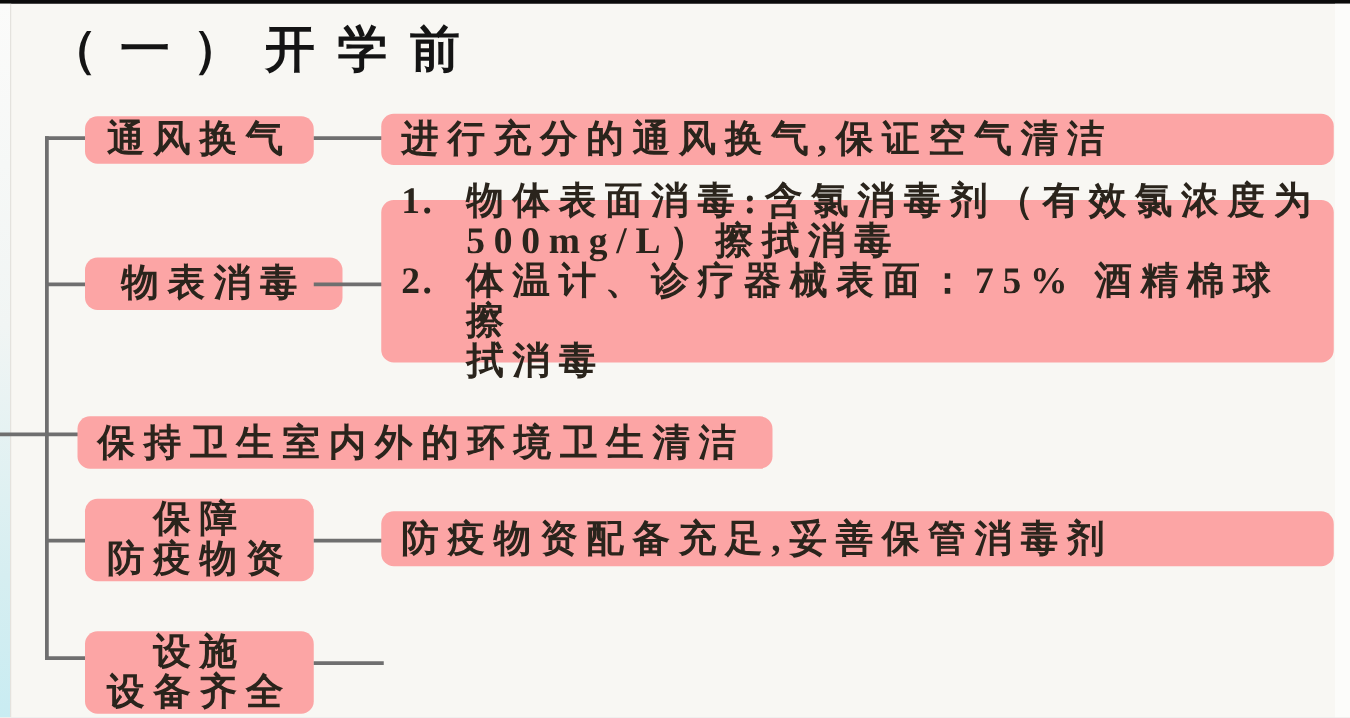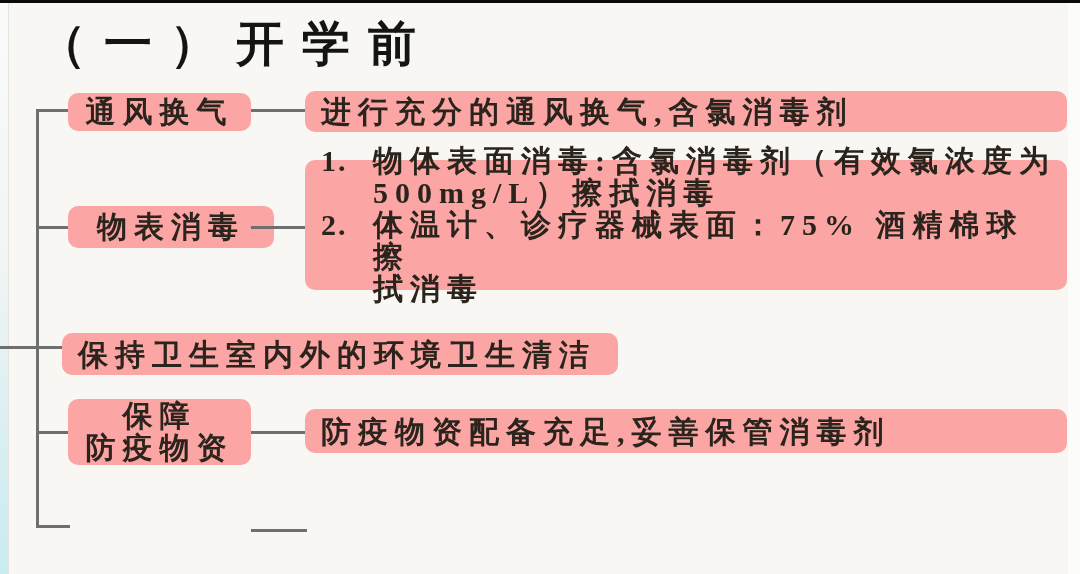--- a/index.html
+++ b/index.html
@@ -20,21 +20,21 @@
     position: absolute; top: 3px; left: 0; width: 8px; height: 571px;
     background: linear-gradient(180deg, #fbfbfa 0%, #f1f5f4 45%, #d6eef1 80%, #c9ecf2 100%);
     border-right: 1px solid #e4e2dd;
   }
   .right-strip {
     position: absolute; top: 3px; right: 0; width: 12px; height: 571px;
     background: #fcfcfa;
   }
   .title {
     position: absolute; left: 38px; top: 12px;
-    font-size: 48px; font-weight: bold; letter-spacing: 18px;
+    font-size: 40px; font-weight: bold; letter-spacing: 18px;
     color: #141414; white-space: nowrap;
   }
   .vline, .hline { position: absolute; background: #6f6f6f; }
   .box {
     position: absolute;
     background: #fca5a5;
     border-radius: 10px;
     box-sizing: border-box;
   }
   .label-box {
@@ -66,21 +66,21 @@
   <div class="right-strip"></div>
 
   <div class="title">（一）开学前</div>
 
   <div class="vline" style="left:36px; top:109px; width:3px; height:419px;"></div>
   <div class="hline" style="left:0px; top:346px; width:70px; height:3px;"></div>
 
   <div class="hline" style="left:36px; top:109px; width:34px; height:3px;"></div>
   <div class="box label-box" style="left:68px; top:93px; width:183px; height:38px;">通风换气</div>
   <div class="hline" style="left:251px; top:109px; width:56px; height:3px;"></div>
-  <div class="box desc-box" style="left:305px; top:91px; width:762px; height:41px;">进行充分的通风换气,含氯消毒剂</div>
+  <div class="box desc-box" style="left:305px; top:91px; width:762px; height:41px;">进行充分的通风换气,保证空气清洁</div>
 
   <div class="hline" style="left:36px; top:226px; width:34px; height:3px;"></div>
   <div class="box label-box" style="left:68px; top:206px; width:206px; height:42px;">物表消毒</div>
   <div class="hline" style="left:251px; top:226px; width:56px; height:3px;"></div>
   <div class="box desc-box list" style="left:305px; top:160px; width:762px; height:130px;">
     <div class="list-item">
       <span class="list-num">1.</span>
       <span class="list-text">物体表面消毒:含氯消毒剂（有效氯浓度为
 500mg/L）擦拭消毒</span>
     </div>
@@ -93,15 +93,17 @@
 
   <div class="box desc-box" style="left:62px; top:333px; width:556px; height:42px;">保持卫生室内外的环境卫生清洁</div>
 
   <div class="hline" style="left:36px; top:431px; width:34px; height:3px;"></div>
   <div class="box label-box" style="left:68px; top:399px; width:183px; height:66px;">保障
 防疫物资</div>
   <div class="hline" style="left:251px; top:431px; width:56px; height:3px;"></div>
   <div class="box desc-box" style="left:305px; top:409px; width:762px; height:44px;">防疫物资配备充足,妥善保管消毒剂</div>
 
   <div class="hline" style="left:36px; top:525px; width:34px; height:3px;"></div>
+  <div class="box label-box" style="left:68px; top:505px; width:183px; height:66px;">设施
+设备齐全</div>
   <div class="hline" style="left:251px; top:529px; width:56px; height:3px;"></div>
 
 </div>
 
 </body></html>

